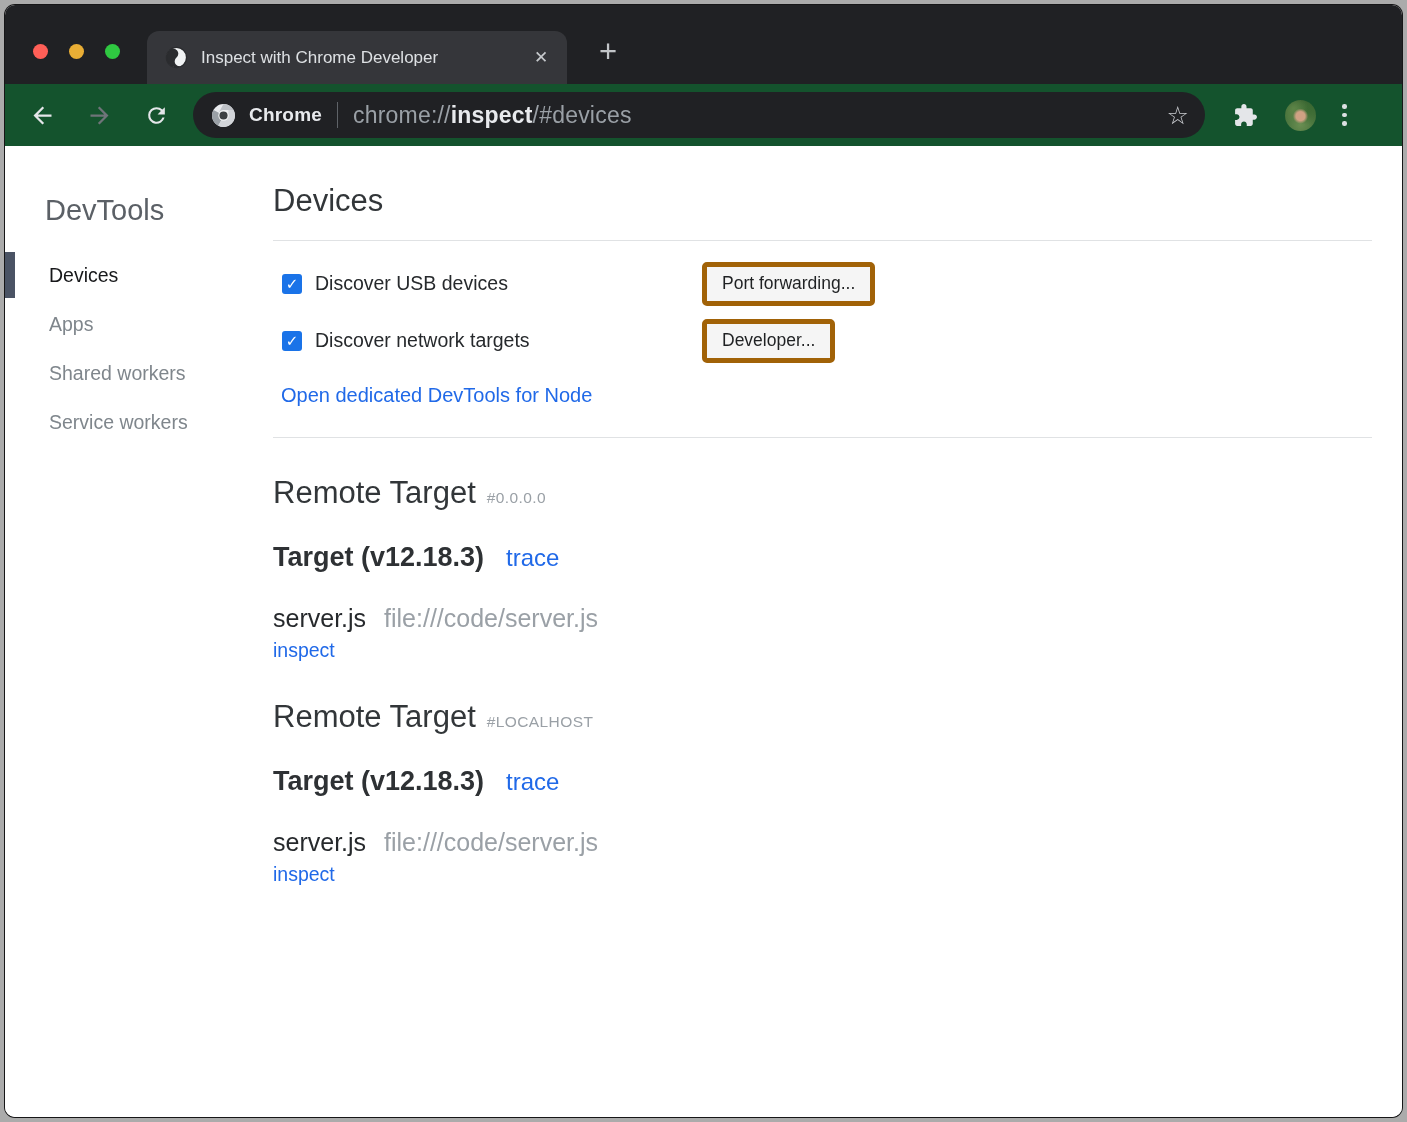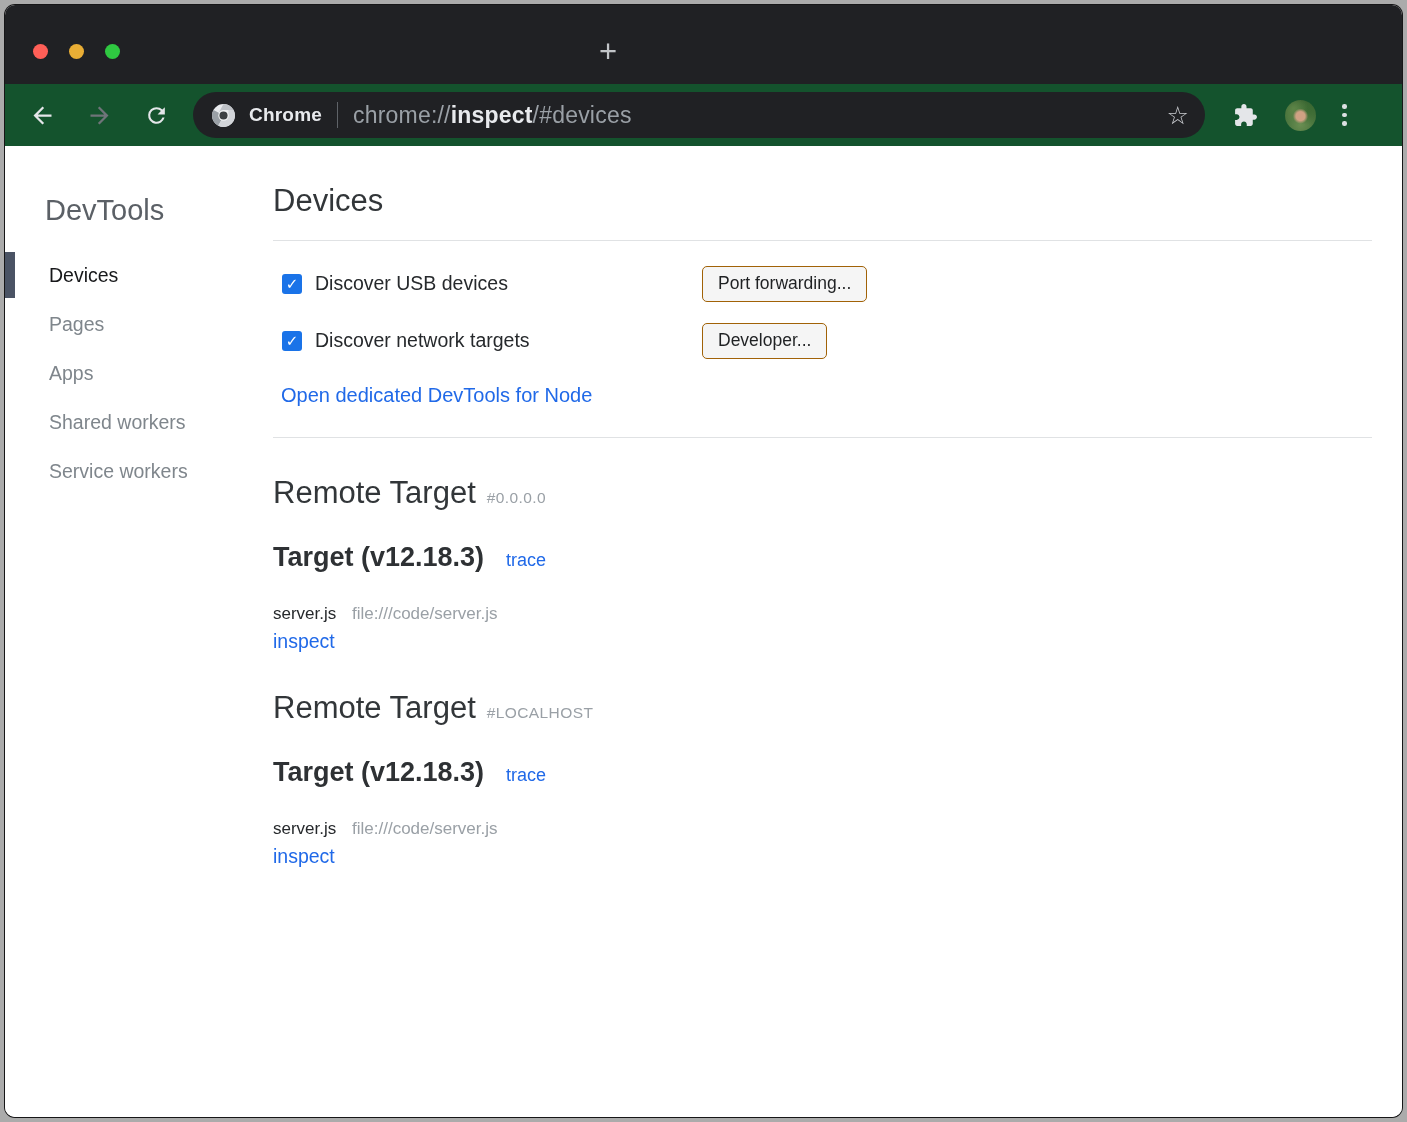--- a/index.html
+++ b/index.html
@@ -98,52 +98,63 @@
   .setting-row { display:flex; align-items:center; height:57px; }
   .checkbox-wrap { display:flex; align-items:center; width:429px; flex:none; }
   .checkbox {
     width:20px; height:20px; margin-left:9px; background:#1a73e8; border-radius:3px;
     color:#fff; font-size:15px; font-weight:bold; line-height:1;
     display:flex; align-items:center; justify-content:center; cursor:pointer; flex:none;
   }
   .checkbox-label { margin-left:13px; font-size:19.5px; color:#26292c; }
   .push-btn {
     font-family:inherit; font-size:17.5px; color:#1f2123;
-    background:#f5f5f5; border:1px solid #a16207; border-radius:5px;
+    background:#f5f5f5; border:5px solid #a16207; border-radius:5px;
     padding:6px 15px 7px; cursor:pointer;
   }
   .node-link-row { margin:15px 0 30px 8px; }
   a.blue-link { color:#2069e8; text-decoration:none; cursor:pointer; }
   .node-link { font-size:20px; }
 
   .target-section { margin-top:37px; }
   .target-heading { font-size:31px; font-weight:400; color:#323639; display:flex; align-items:baseline; }
   .target-subtitle { font-size:15.5px; font-weight:400; color:#9aa0a6; margin-left:11px; letter-spacing:.4px; }
   .target-line { margin-top:31px; display:flex; align-items:baseline; }
   .target-name { font-size:27px; font-weight:700; color:#2e3134; }
-  .trace-link { font-size:18px; margin-left:22px; }
-  .file-line { margin-top:31px; font-size:17px; }
+  .trace-link { font-size:24px; margin-left:22px; }
+  .file-line { margin-top:31px; font-size:25px; }
   .file-name { color:#26292c; }
   .file-url { color:#9aa0a6; margin-left:11px; }
   .inspect-line { margin-top:6px; font-size:19.5px; }
 
   svg { display:block; }
 </style>
 </head>
 <body>
 
 <div class="window">
 
   <div class="tabstrip">
     <div class="traffic-lights">
       <span class="traffic-light tl-close"></span>
       <span class="traffic-light tl-min"></span>
       <span class="traffic-light tl-zoom"></span>
     </div>
 
+    <div class="tab">
+      <span class="tab-favicon">
+        <svg width="23" height="23" viewBox="0 0 24 24">
+          <circle cx="12" cy="12" r="10.5" fill="#f1f3f4"></circle>
+          <path d="M12 1.5 a5.25 5.25 0 0 1 0 10.5 a5.25 5.25 0 0 0 0 10.5 A10.5 10.5 0 0 1 12 1.5z" fill="#2b2c2f" transform="rotate(-40 12 12)"></path>
+          <circle cx="12" cy="12" r="10.5" fill="none" stroke="#2b2c2f" stroke-width="1.4"></circle>
+        </svg>
+      </span>
+      <span class="tab-title">Inspect with Chrome Developer</span>
+      <span class="tab-close">✕</span>
+    </div>
 
     <span class="new-tab">+</span>
   </div>
 
   <div class="toolbar">
     <span class="nav-btn">
       <svg width="27" height="27" viewBox="0 0 24 24" fill="#e4e6e9">
         <path d="M20 11H7.83l5.59-5.59L12 4l-8 8 8 8 1.41-1.41L7.83 13H20v-2z"></path>
       </svg>
     </span>
@@ -190,21 +201,20 @@
         <i></i>
       </span>
   </div>
 
   <div class="page">
 
     <div class="sidebar">
       <div class="sidebar-title">DevTools</div>
       <ul class="sidebar-list">
         <li class="sidebar-item active">Devices</li>
-        <li class="sidebar-item">Pages</li>
         <li class="sidebar-item">Apps</li>
         <li class="sidebar-item">Shared workers</li>
         <li class="sidebar-item">Service workers</li>
       </ul>
     </div>
 
     <div class="main">
       <h1 class="page-title">Devices</h1>
       <hr class="divider">
 

